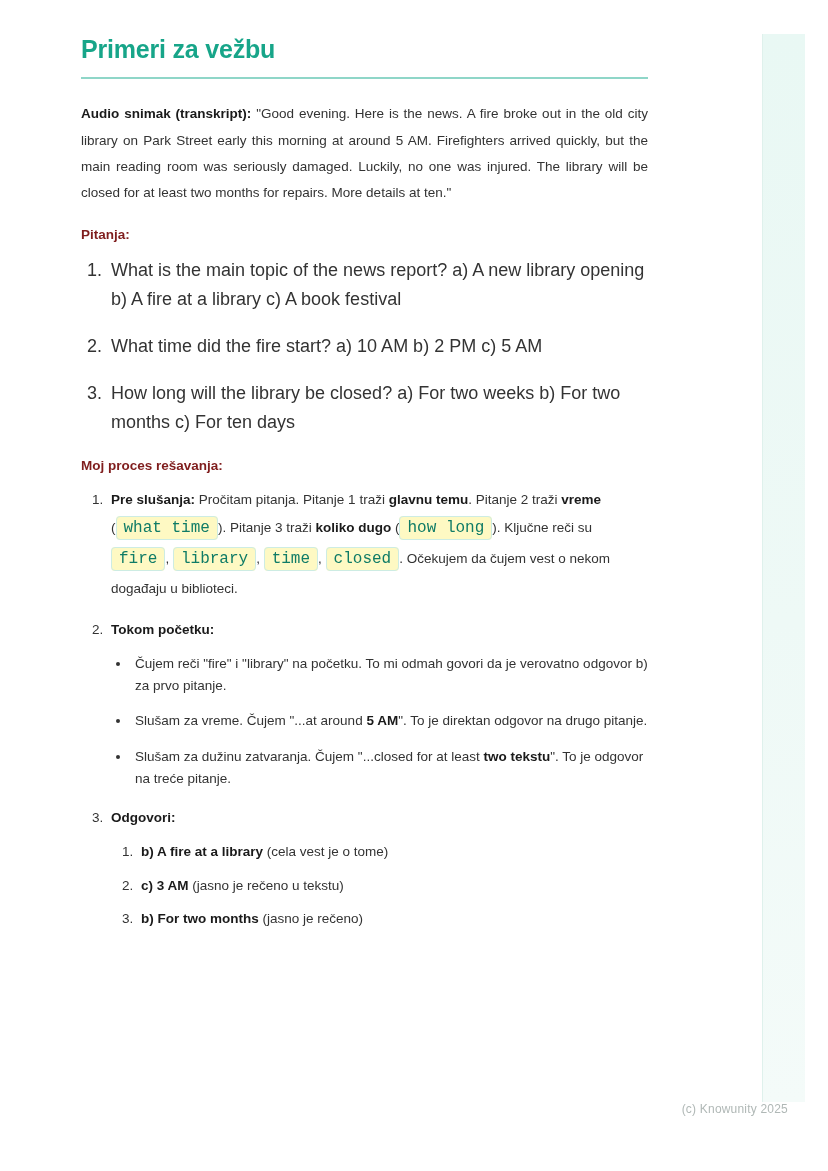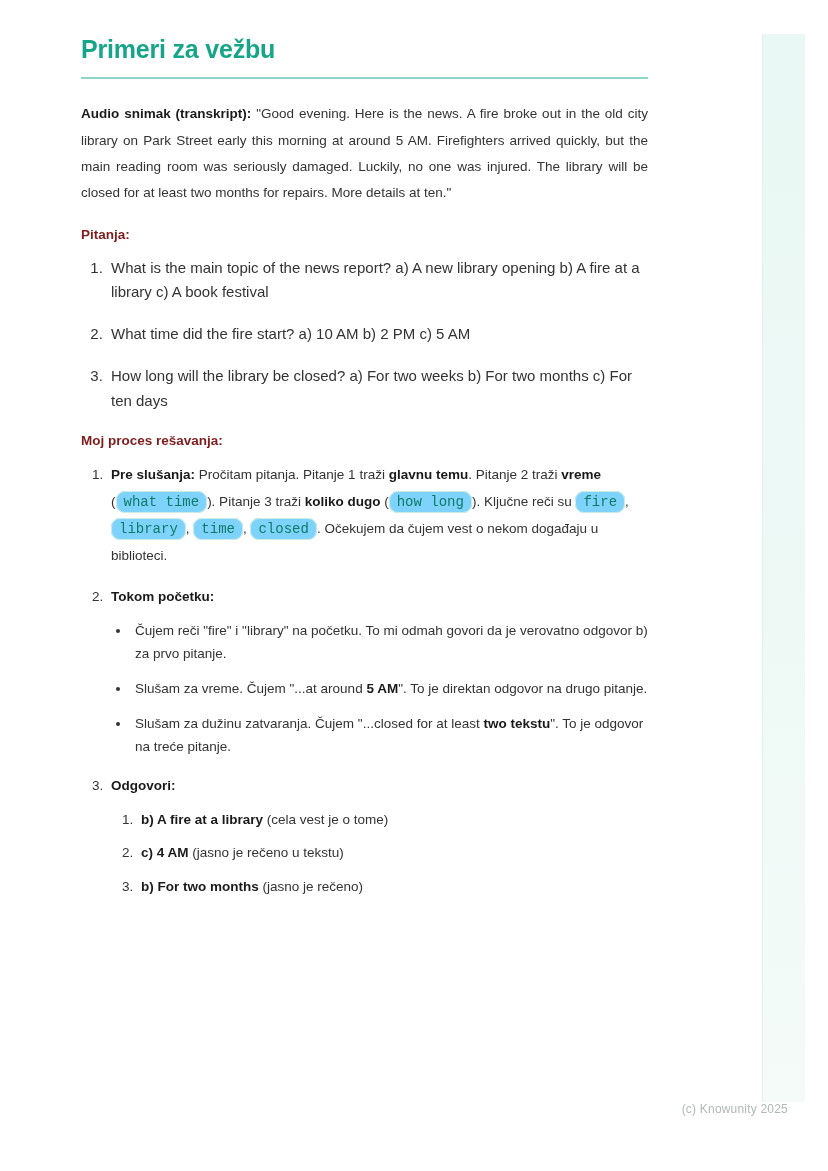--- a/index.html
+++ b/index.html
@@ -69,21 +69,21 @@
     font-size: 13.5px;
     font-weight: bold;
     color: #7f1d1d;
     margin: 0 0 14px 0;
   }
   ol.qlist, ol.plist {
     margin: 0 0 20px 0;
     padding-left: 26px;
   }
   ol.qlist > li {
-    font-size: 15px;
+    font-size: 18px;
     line-height: 1.65;
     margin-bottom: 17px;
     padding-left: 4px;
   }
   ol.plist > li {
     font-size: 13.5px;
     line-height: 1.85;
     margin-bottom: 16px;
     padding-left: 4px;
   }
@@ -104,25 +104,25 @@
     padding-left: 26px;
   }
   ol.answers > li {
     font-size: 13.5px;
     line-height: 1.6;
     margin-bottom: 12px;
     padding-left: 4px;
   }
   code.kw {
     font-family: "Liberation Mono", monospace;
-    font-size: 14px;
-    background: #7dd3fc;
+    font-size: 16px;
+    background: #fef9c3;
     color: #0f7b66;
     border: 1px solid #cdece3;
-    border-radius: 9px;
+    border-radius: 4px;
     padding: 2px 7px;
     white-space: nowrap;
   }
   .right-strip {
     position: absolute;
     top: 34px;
     left: 750px;
     width: 42px;
     height: 1068px;
     background: linear-gradient(180deg,#e9f8f4 0%, #eef9f6 55%, #f4fbf9 100%);
@@ -175,21 +175,21 @@
           <li><span>Čujem reči "fire" i "library" na početku. To mi odmah govori da je verovatno odgovor b) za prvo pitanje.</span><span class="lbl"></span><span></span></li>
           <li><span>Slušam za vreme. Čujem "...at around </span><span class="lbl">5 AM</span><span>". To je direktan odgovor na drugo pitanje.</span></li>
           <li><span>Slušam za dužinu zatvaranja. Čujem "...closed for at least </span><span class="lbl">two tekstu</span><span>". To je odgovor na treće pitanje.</span></li>
         </ul>
       </li>
 
       <li>
         <span class="lbl">Odgovori:</span>
         <ol class="answers">
           <li><span class="lbl">b) A fire at a library</span><span> (cela vest je o tome)</span></li>
-          <li><span class="lbl">c) 4 AM</span><span> (jasno je rečeno u tekstu)</span></li>
+          <li><span class="lbl">c) 3 AM</span><span> (jasno je rečeno u tekstu)</span></li>
           <li><span class="lbl">b) For two months</span><span> (jasno je rečeno)</span></li>
         </ol>
       </li>
 
     </ol>
 
   </div>
 
   <div class="footer">(c) Knowunity 2025</div>
 

